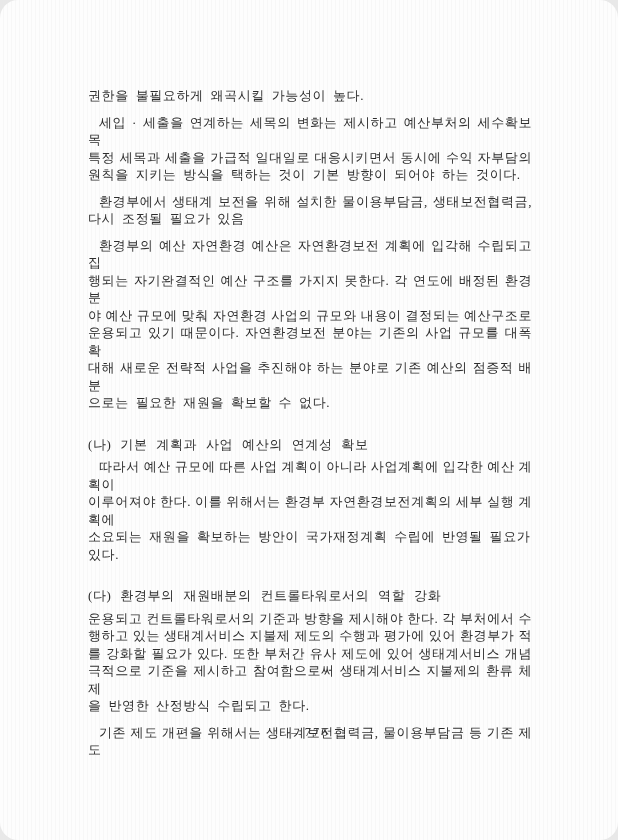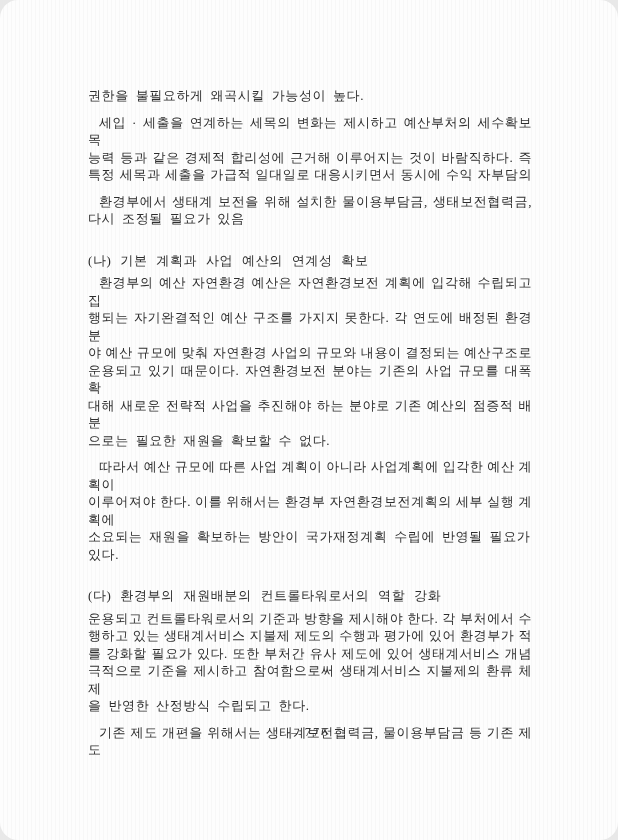--- a/index.html
+++ b/index.html
@@ -68,39 +68,39 @@
 
 <div class="page">
   <div class="content">
 
     <div class="block para">
       <div class="line last">권한을 불필요하게 왜곡시킬 가능성이 높다.</div>
     </div>
 
     <div class="block para">
       <div class="line first">세입 · 세출을 연계하는 세목의 변화는 제시하고 예산부처의 세수확보 목</div>
-      <div class="line">능력 등과 같은 경제적 합리성에 근거해 이루어지는 것이 바람직하다. 즉</div>
       <div class="line">특정 세목과 세출을 가급적 일대일로 대응시키면서 동시에 수익 자부담의</div>
+      <div class="line last">원칙을 지키는 방식을 택하는 것이 기본 방향이 되어야 하는 것이다.</div>
     </div>
 
     <div class="block para">
       <div class="line first">환경부에서 생태계 보전을 위해 설치한 물이용부담금, 생태보전협력금,</div>
       <div class="line last">다시 조정될 필요가 있음</div>
     </div>
-
-    <div class="block heading">(나) 기본 계획과 사업 예산의 연계성 확보</div>
 
     <div class="block para">
       <div class="line first">환경부의 예산 자연환경 예산은 자연환경보전 계획에 입각해 수립되고 집</div>
       <div class="line">행되는 자기완결적인 예산 구조를 가지지 못한다. 각 연도에 배정된 환경분</div>
       <div class="line">야 예산 규모에 맞춰 자연환경 사업의 규모와 내용이 결정되는 예산구조로</div>
       <div class="line">운용되고 있기 때문이다. 자연환경보전 분야는 기존의 사업 규모를 대폭 확</div>
       <div class="line">대해 새로운 전략적 사업을 추진해야 하는 분야로 기존 예산의 점증적 배분</div>
       <div class="line last">으로는 필요한 재원을 확보할 수 없다.</div>
     </div>
+
+    <div class="block heading">(나) 기본 계획과 사업 예산의 연계성 확보</div>
 
     <div class="block para">
       <div class="line first">따라서 예산 규모에 따른 사업 계획이 아니라 사업계획에 입각한 예산 계획이</div>
       <div class="line">이루어져야 한다. 이를 위해서는 환경부 자연환경보전계획의 세부 실행 계획에</div>
       <div class="line last">소요되는 재원을 확보하는 방안이 국가재정계획 수립에 반영될 필요가 있다.</div>
     </div>
 
     <div class="block heading">(다) 환경부의 재원배분의 컨트롤타워로서의 역할 강화</div>
 
     <div class="block para">

